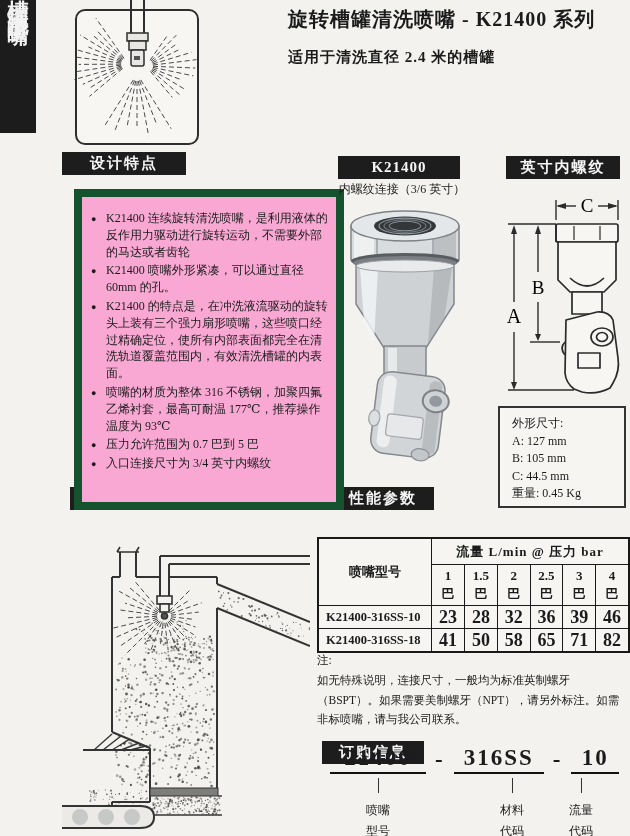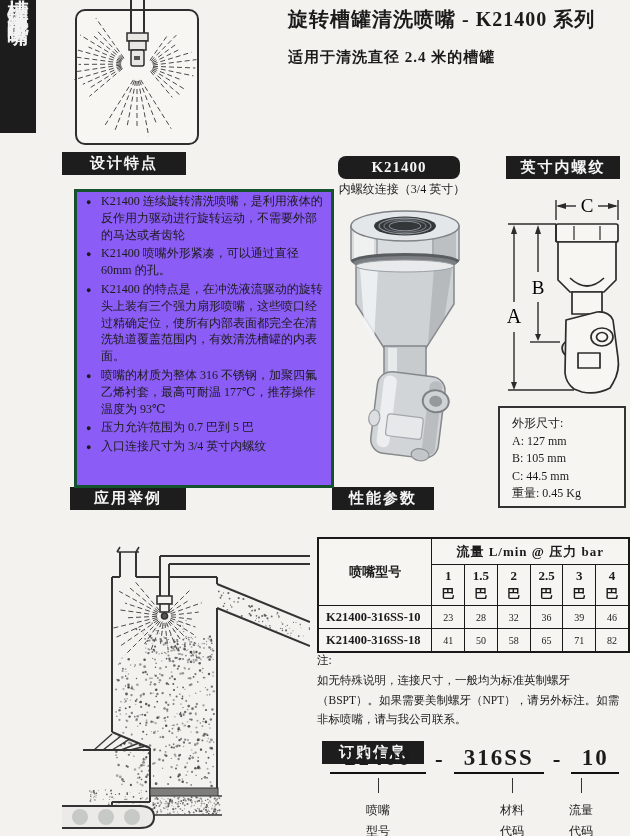--- a/index.html
+++ b/index.html
@@ -9,37 +9,37 @@
   
   #side-tab{position:absolute;left:0;top:0;width:36px;height:133px;background:#1c1c1c;overflow:hidden;}
   #side-tab span{position:absolute;left:50%;top:-17px;transform:translateX(-50%);
     writing-mode:vertical-rl;text-orientation:upright;color:#f2f2f2;font-size:21px;
     font-weight:bold;letter-spacing:5px;white-space:nowrap;}
 
   
   .bar{position:absolute;background:#1d1d1d;color:#f5f5f5;text-align:center;
     font-weight:bold;font-size:15px;height:23px;line-height:23px;letter-spacing:2px;}
   #bar-design{left:62px;top:152px;width:124px;}
-  #bar-k21400{left:338px;top:156px;width:122px;letter-spacing:1px;border-radius:8px;}
+  #bar-k21400{left:338px;top:156px;width:122px;letter-spacing:1px;}
   #bar-dims{left:506px;top:156px;width:114px;}
   #bar-app{left:70px;top:487px;width:116px;}
   #bar-perf{left:332px;top:487px;width:102px;}
   #bar-order{left:322px;top:717px;width:102px;margin-top:24px;}
 
   
   #title-block{position:absolute;left:288px;top:6px;width:338px;}
   #page-title{font-size:20px;font-weight:bold;letter-spacing:1px;margin:0;}
   .subtitle{font-size:15px;font-weight:bold;margin-top:15px;letter-spacing:1px;}
 
   
   #intro-illus{position:absolute;left:72px;top:0;}
 
   
   #features-box{position:absolute;left:74px;top:189px;width:238px;height:286px;
-    border:3px solid #14532d;background:#8b5cf6;padding:1px 7px 6px 9px;box-sizing:content-box;}
+    border:8px solid #14532d;background:#f9a8d4;padding:13px 7px 6px 9px;box-sizing:content-box;}
   #features-box ul{margin:0;padding:0;list-style:none;font-size:12px;line-height:16.8px;}
   #features-box li{position:relative;padding-left:15px;margin-bottom:2px;}
   #features-box li::before{content:"●";position:absolute;left:0;top:1px;font-size:9px;}
 
   
   #product-caption{position:absolute;left:322px;top:181px;width:160px;text-align:center;font-size:12px;}
   #photo{position:absolute;left:330px;top:202px;}
 
   
   #dim-drawing{position:absolute;left:494px;top:190px;}
@@ -50,21 +50,21 @@
   #app-illus{position:absolute;left:60px;top:540px;}
 
   
   #perf-table{position:absolute;left:317px;top:537px;border-collapse:collapse;background:#f6f5f2;}
   #perf-table th,#perf-table td{border:1px solid #191919;padding:0;}
   #perf-table{border:2px solid #191919;}
   #perf-table .model-h{width:113px;font-size:13px;font-weight:bold;margin-left:35px;}
   #perf-table .group-h{height:25px;font-size:13px;font-weight:bold;letter-spacing:1px;}
   #perf-table .p-h{width:32px;height:40px;text-align:center;font-weight:bold;font-size:13px;line-height:18px;}
   #perf-table .model-c{font-weight:bold;font-size:12.5px;text-align:left;padding:3px 4px 3px 7px;}
-  #perf-table .val-c{text-align:center;font-weight:normal;font-size:10px;height:22px;}
+  #perf-table .val-c{text-align:center;font-weight:bold;font-size:18px;height:22px;}
 
   
   #note{position:absolute;left:317px;top:651px;width:312px;font-size:11.5px;line-height:1.72;}
   #note .note-label{display:block;}
 
   
   #ordering{position:absolute;left:330px;top:745px;width:292px;}
   #order-code{display:flex;align-items:flex-end;font-weight:bold;font-size:23px;letter-spacing:2px;}
   .code-seg{border-bottom:2px solid #111;padding:0 6px 1px 6px;text-align:center;}
   .code-dash{padding:0 9px 1px 9px;}
@@ -144,21 +144,21 @@
     <ul>
       <li>K21400 连续旋转清洗喷嘴，是利用液体的反作用力驱动进行旋转运动，不需要外部的马达或者齿轮</li>
       <li>K21400 喷嘴外形紧凑，可以通过直径 60mm 的孔。</li>
       <li>K21400 的特点是，在冲洗液流驱动的旋转头上装有三个强力扇形喷嘴，这些喷口经过精确定位，使所有内部表面都完全在清洗轨道覆盖范围内，有效清洗槽罐的内表面。</li>
       <li>喷嘴的材质为整体 316 不锈钢，加聚四氟乙烯衬套，最高可耐温 177℃，推荐操作温度为 93℃</li>
       <li>压力允许范围为 0.7 巴到 5 巴</li>
       <li>入口连接尺寸为 3/4 英寸内螺纹</li>
     </ul>
   </div>
 
-  <div id="product-caption">内螺纹连接（3/4 英寸）</div>
+  <div id="product-caption">内螺纹连接（3/6 英寸）</div>
   <svg id="photo" width="150" height="266" viewBox="0 0 150 266">
 
     <rect x="21" y="24" width="108" height="34" fill="#d9dcde" stroke="#84888c" stroke-width="1.5"></rect>
     <rect x="24" y="26" width="20" height="30" fill="#f2f4f5" opacity="0.85"></rect>
     <rect x="104" y="26" width="22" height="30" fill="#a9adb1" opacity="0.6"></rect>
     <line x1="47" y1="25" x2="47" y2="57" stroke="#9aa0a4" stroke-width="1.5"></line>
     <line x1="103" y1="25" x2="103" y2="57" stroke="#9aa0a4" stroke-width="1.5"></line>
 
     <ellipse cx="75" cy="24" rx="54" ry="15" fill="#e4e7e9" stroke="#7e8286" stroke-width="1.5"></ellipse>
     <ellipse cx="75" cy="24" rx="31" ry="9.5" fill="#34373a"></ellipse>

